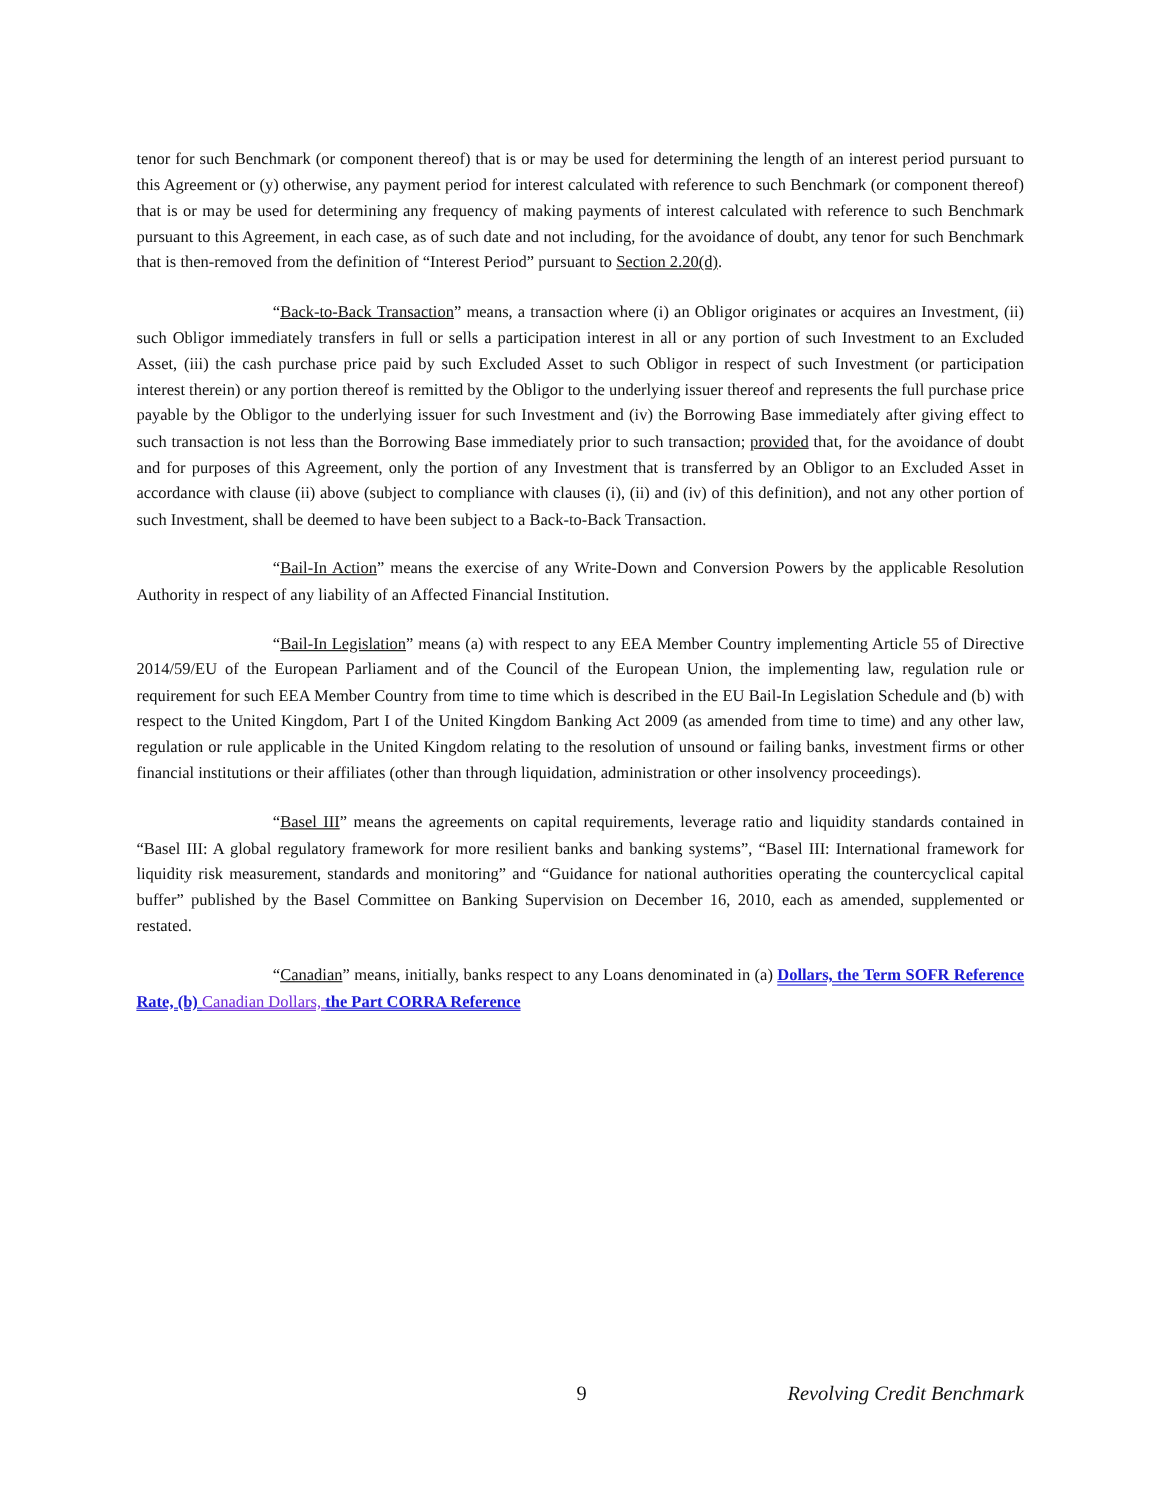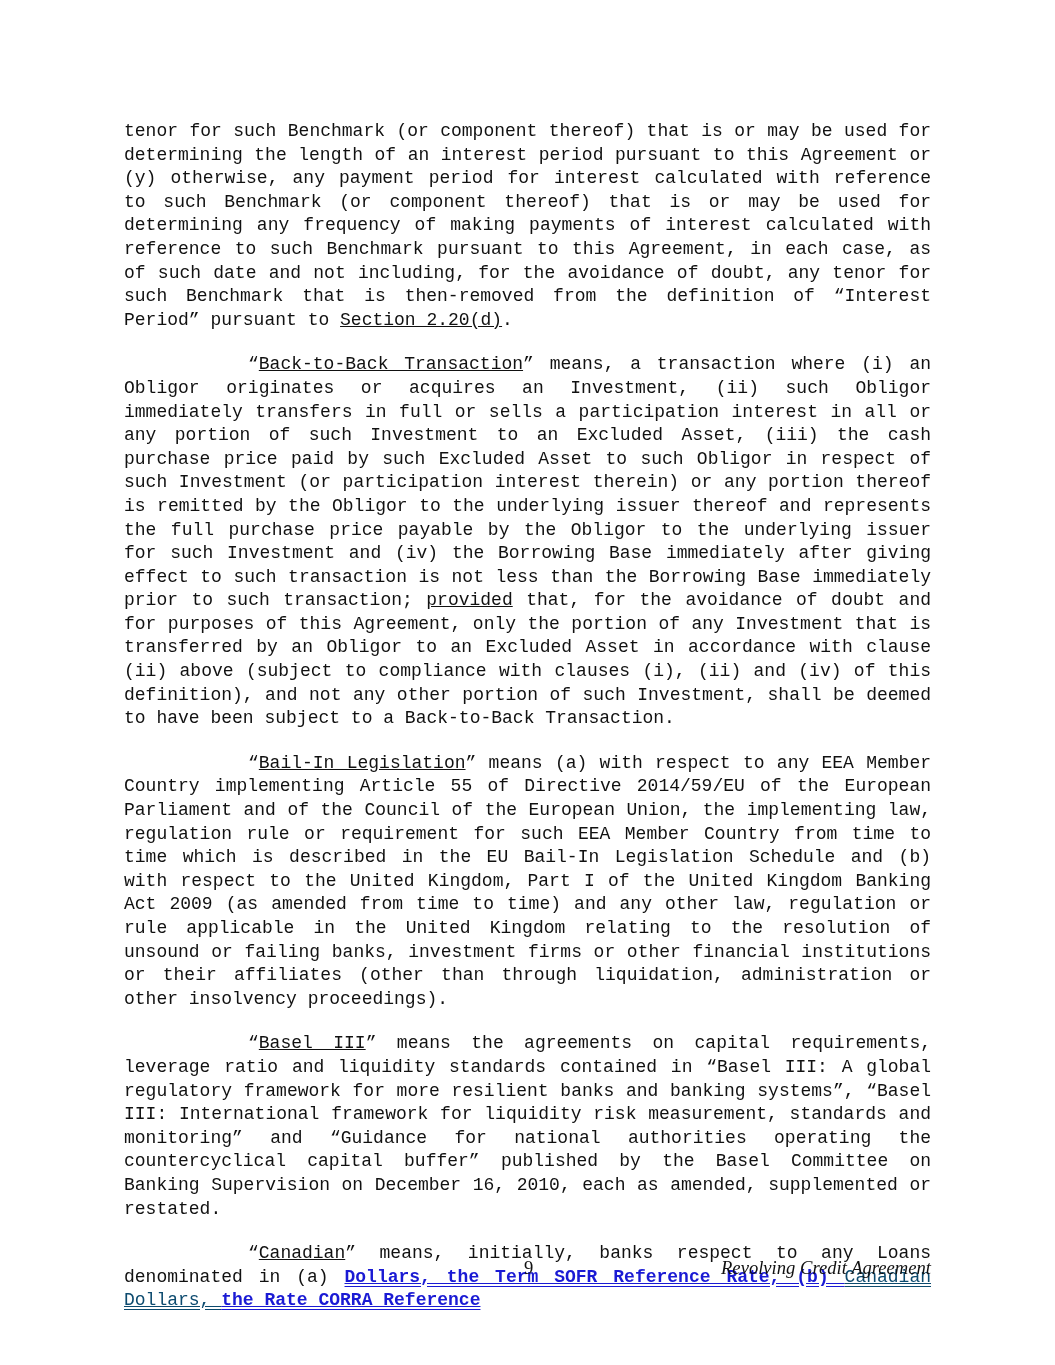--- a/index.html
+++ b/index.html
@@ -1,47 +1,48 @@
 <!DOCTYPE html>
 <html><head>
 <meta charset="utf-8">
 <style>
   html, body { margin: 0; padding: 0; background: #ffffff; }
   body { width: 1055px; height: 1365px; position: relative; overflow: hidden; }
   .page {
-    position: absolute; left: 124px; top: 120px; width: 807px;
-    font-family: Liberation Mono, monospace; font-size: 18px; line-height: 23.6px; color: #111111;
+    position: absolute; left: 124px; top: 134px; width: 807px;
+    font-family: Liberation Serif, serif; font-size: 15px; line-height: 23.6px; color: #111111;
   }
   .para { text-align: justify; margin: 0 0 21px 0; }
   .indent { text-indent: 124px; }
   .u { text-decoration: underline; }
   .ins-blue { color: #1a1ad4; font-weight: bold; text-decoration: underline double; }
-  .ins-green { color: #0c4a6e; text-decoration: underline double; }
+  .ins-green { color: #6d28d9; text-decoration: underline double; }
   .footer {
     position: absolute; top: 1257px; left: 124px; width: 807px; height: 24px;
     font-family: "Liberation Serif", serif; font-size: 18.6px; color: #111111;
   }
   .page-num { position: absolute; left: 400px; top: 0; }
   .doc-title { position: absolute; right: 0; top: 0; font-style: italic; }
 </style>
 </head>
 <body>
 
 <div class="page">
 
   <p class="para"><span>tenor for such Benchmark (or component thereof) that is or may be used for determining the length of an interest period pursuant to this Agreement or (y) otherwise, any payment period for interest calculated with reference to such Benchmark (or component thereof) that is or may be used for determining any frequency of making payments of interest calculated with reference to such Benchmark pursuant to this Agreement, in each case, as of such date and not including, for the avoidance of doubt, any tenor for such Benchmark that is then-removed from the definition of “Interest Period” pursuant to </span><span class="u">Section 2.20(d)</span><span>.</span></p>
 
   <p class="para indent"><span>“</span><span class="u">Back-to-Back Transaction</span><span>” means, a transaction where (i) an Obligor originates or acquires an Investment, (ii) such Obligor immediately transfers in full or sells a participation interest in all or any portion of such Investment to an Excluded Asset, (iii) the cash purchase price paid by such Excluded Asset to such Obligor in respect of such Investment (or participation interest therein) or any portion thereof is remitted by the Obligor to the underlying issuer thereof and represents the full purchase price payable by the Obligor to the underlying issuer for such Investment and (iv) the Borrowing Base immediately after giving effect to such transaction is not less than the Borrowing Base immediately prior to such transaction; </span><span class="u">provided</span><span> that, for the avoidance of doubt and for purposes of this Agreement, only the portion of any Investment that is transferred by an Obligor to an Excluded Asset in accordance with clause (ii) above (subject to compliance with clauses (i), (ii) and (iv) of this definition), and not any other portion of such Investment, shall be deemed to have been subject to a Back-to-Back Transaction.</span></p>
 
+  <p class="para indent"><span>“</span><span class="u">Bail-In Action</span><span>” means the exercise of any Write-Down and Conversion Powers by the applicable Resolution Authority in respect of any liability of an Affected Financial Institution.</span></p>
 
   <p class="para indent"><span>“</span><span class="u">Bail-In Legislation</span><span>” means (a) with respect to any EEA Member Country implementing Article 55 of Directive 2014/59/EU of the European Parliament and of the Council of the European Union, the implementing law, regulation rule or requirement for such EEA Member Country from time to time which is described in the EU Bail-In Legislation Schedule and (b) with respect to the United Kingdom, Part I of the United Kingdom Banking Act 2009 (as amended from time to time) and any other law, regulation or rule applicable in the United Kingdom relating to the resolution of unsound or failing banks, investment firms or other financial institutions or their affiliates (other than through liquidation, administration or other insolvency proceedings).</span></p>
 
 
   <p class="para indent"><span>“</span><span class="u">Basel III</span><span>” means the agreements on capital requirements, leverage ratio and liquidity standards contained in “Basel III: A global regulatory framework for more resilient banks and banking systems”, “Basel III: International framework for liquidity risk measurement, standards and monitoring” and “Guidance for national authorities operating the countercyclical capital buffer” published by the Basel Committee on Banking Supervision on December 16, 2010, each as amended, supplemented or restated.</span></p>
 
-  <p class="para indent"><span>“</span><span class="u">Canadian</span><span>” means, initially, banks respect to any Loans denominated in (a) </span><span class="ins-blue">Dollars, the Term SOFR Reference Rate, (b) </span><span class="ins-green">Canadian Dollars, </span><span class="ins-blue">the Rate CORRA Reference</span></p>
+  <p class="para indent"><span>“</span><span class="u">Canadian</span><span>” means, initially, banks respect to any Loans denominated in (a) </span><span class="ins-blue">Dollars, the Term SOFR Reference Rate, (b) </span><span class="ins-green">Canadian Dollars, </span><span class="ins-blue">the Part CORRA Reference</span></p>
 
 </div>
 
 <div class="footer">
   <span class="page-num">9</span>
-  <span class="doc-title">Revolving Credit Agreement</span>
+  <span class="doc-title">Revolving Credit Benchmark</span>
 </div>
 
 </body></html>

